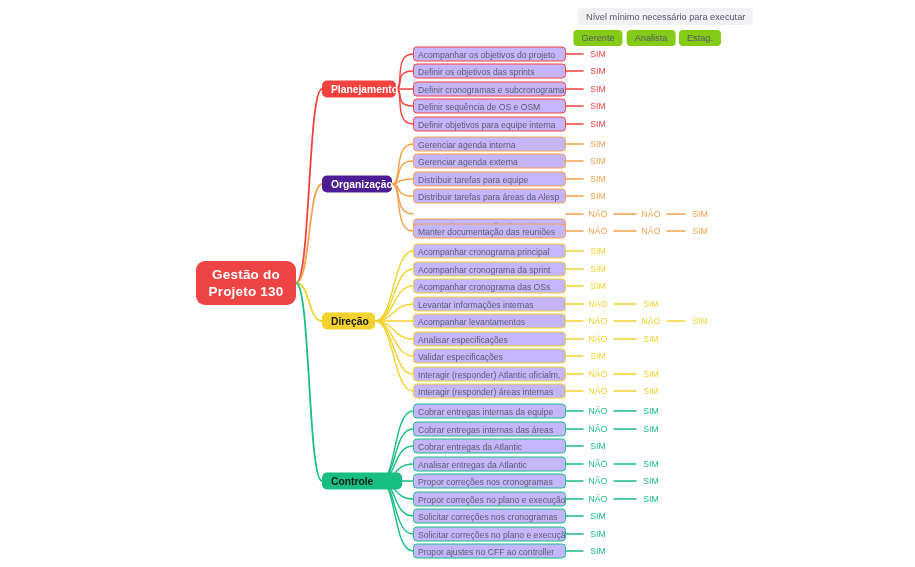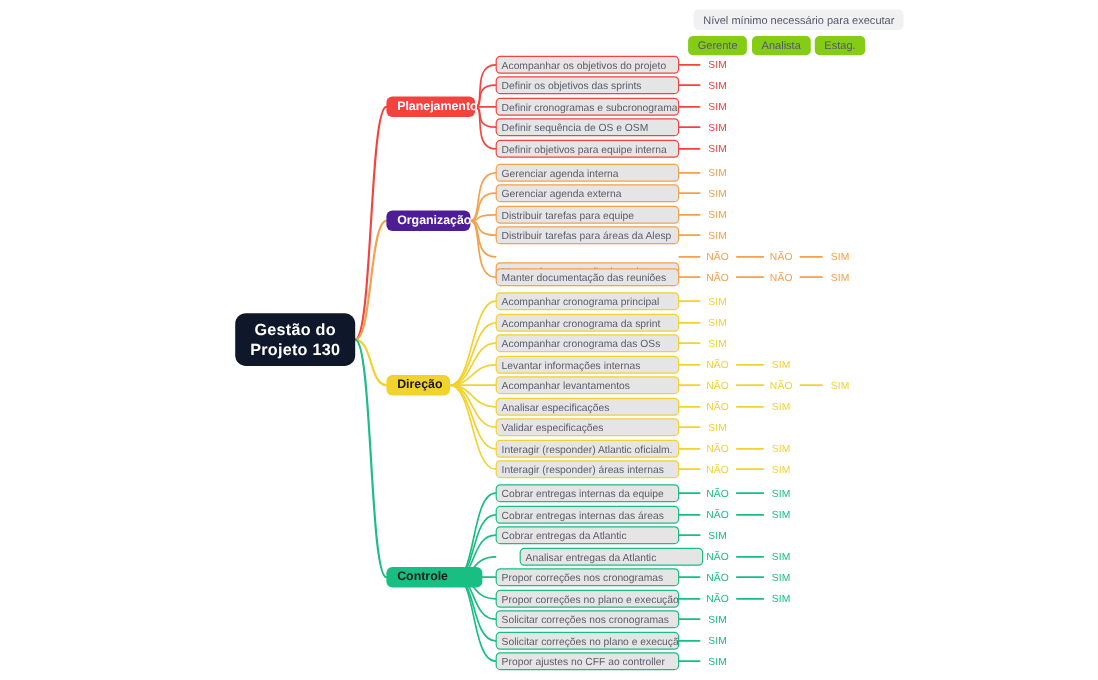--- a/index.html
+++ b/index.html
@@ -48,21 +48,21 @@
     white-space: nowrap;
     transform: translateX(-50%);
     text-align: center;
   }
 
   
   .central {
     position: absolute;
     left: 196px; top: 261px;
     width: 100px; height: 44px;
-    background: #0f172a;
+    background: #ef4444;
     border-radius: 9px;
     display: flex; flex-direction: column;
     align-items: center; justify-content: center;
     color: #ffffff;
     font-size: 13.5px;
     font-weight: bold;
     line-height: 17px;
     letter-spacing: .2px;
   }
 
@@ -80,21 +80,21 @@
     transform: translateY(-50%);
   }
   .branch.dark { color: #1a1a1a; }
 
   
   .leaf {
     position: absolute;
     left: 413px;
     width: 153px;
     height: 15px;
-    background: #e5e5e5;
+    background: #c4b5fd;
     border: 1px solid;
     border-radius: 4px;
     display: flex; align-items: center;
     padding-left: 4px;
     font-size: 8.6px;
     color: #5c5c6b;
     white-space: nowrap;
     overflow: hidden;
     transform: translateY(-50%);
   }
@@ -261,21 +261,21 @@
       <div class="ans" style="left: 651px; top: 391px; color: rgb(242, 210, 46);">SIM</div>
       <div class="branch dark" style="left: 322px; top: 481px; width: 80px; background: rgb(25, 190, 130); color: rgb(26, 26, 26);">Controle</div>
       <div class="leaf" style="top: 411px; border-color: rgb(25, 190, 130);">Cobrar entregas internas da equipe</div>
       <div class="ans" style="left: 598px; top: 411px; color: rgb(25, 190, 130);">NÃO</div>
       <div class="ans" style="left: 651px; top: 411px; color: rgb(25, 190, 130);">SIM</div>
       <div class="leaf" style="top: 429px; border-color: rgb(25, 190, 130);">Cobrar entregas internas das áreas</div>
       <div class="ans" style="left: 598px; top: 429px; color: rgb(25, 190, 130);">NÃO</div>
       <div class="ans" style="left: 651px; top: 429px; color: rgb(25, 190, 130);">SIM</div>
       <div class="leaf" style="top: 446px; border-color: rgb(25, 190, 130);">Cobrar entregas da Atlantic</div>
       <div class="ans" style="left: 598px; top: 446px; color: rgb(25, 190, 130);">SIM</div>
-      <div class="leaf" style="top: 464px; border-color: rgb(25, 190, 130); margin-left: 20px;">Analisar entregas da Atlantic</div>
+      <div class="leaf" style="top: 464px; border-color: rgb(25, 190, 130);">Analisar entregas da Atlantic</div>
       <div class="ans" style="left: 598px; top: 464px; color: rgb(25, 190, 130);">NÃO</div>
       <div class="ans" style="left: 651px; top: 464px; color: rgb(25, 190, 130);">SIM</div>
       <div class="leaf" style="top: 481px; border-color: rgb(25, 190, 130);">Propor correções nos cronogramas</div>
       <div class="ans" style="left: 598px; top: 481px; color: rgb(25, 190, 130);">NÃO</div>
       <div class="ans" style="left: 651px; top: 481px; color: rgb(25, 190, 130);">SIM</div>
       <div class="leaf" style="top: 499px; border-color: rgb(25, 190, 130);">Propor correções no plano e execução</div>
       <div class="ans" style="left: 598px; top: 499px; color: rgb(25, 190, 130);">NÃO</div>
       <div class="ans" style="left: 651px; top: 499px; color: rgb(25, 190, 130);">SIM</div>
       <div class="leaf" style="top: 516px; border-color: rgb(25, 190, 130);">Solicitar correções nos cronogramas</div>
       <div class="ans" style="left: 598px; top: 516px; color: rgb(25, 190, 130);">SIM</div>

